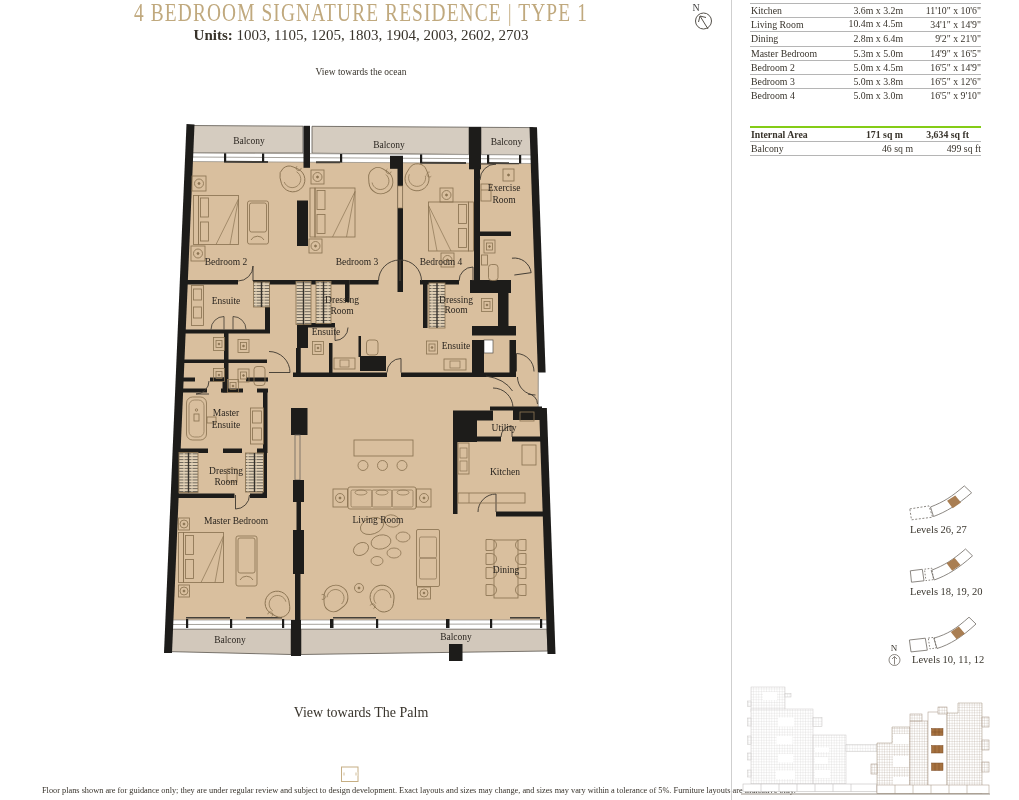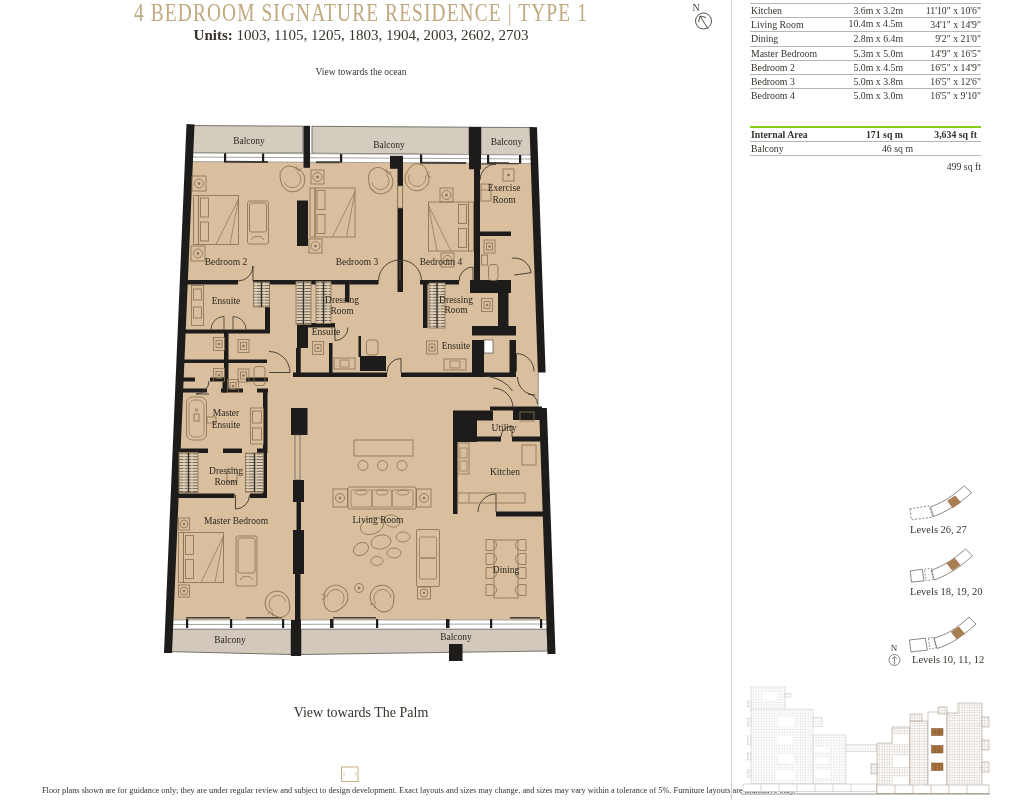--- a/index.html
+++ b/index.html
@@ -66,27 +66,27 @@
       <span style="position:absolute;right:0;top:1px;">16'5" x 9'10"</span>
     </div>
 
 </div>
 
 <div class="abs" style="left:750px;top:126px;width:231px;font-size:9.8px;color:#38332b;">
 
   <div style="border-top:2px solid #84cc16;height:13px;position:relative;font-weight:bold;">
       <span style="position:absolute;left:1px;top:1px;">Internal Area</span>
       <span style="position:absolute;right:78px;top:1px;">171 sq m</span>
-      <span style="position:absolute;right:4px;top:1px;font-family:Liberation Serif, serif;">3,634 sq ft</span>
+      <span style="position:absolute;right:12px;top:1px;font-family:Liberation Serif, serif;">3,634 sq ft</span>
     </div>
 
   <div style="border-top:1px solid #b5b5b5;border-bottom:1px solid #b5b5b5;height:13px;position:relative;">
       <span style="position:absolute;left:1px;top:1px;">Balcony</span>
       <span style="position:absolute;right:68px;top:1px;">46 sq m</span>
-      <span style="position:absolute;right:0;top:1px;margin-top:18px;">499 sq ft</span>
+      <span style="position:absolute;right:0;top:1px;">499 sq ft</span>
     </div>
 </div>
 
 <svg class="abs" style="left:0;top:0;" width="1019" height="800" viewBox="0 0 1019 800">
 
 <defs>
 <pattern id="hatch" width="8" height="2.9" patternUnits="userSpaceOnUse">
   <rect width="8" height="2.9" fill="#e2d1b6"></rect>
   <path d="M0.5,1.45 H7.5" stroke="#45403a" stroke-width="0.75" fill="none"></path>
 </pattern>

